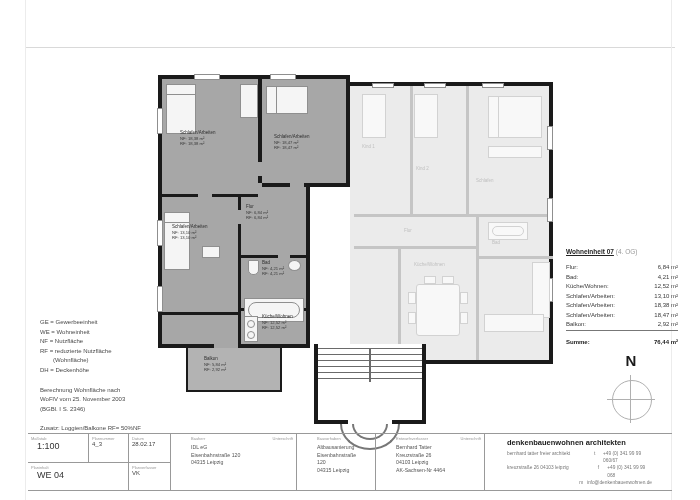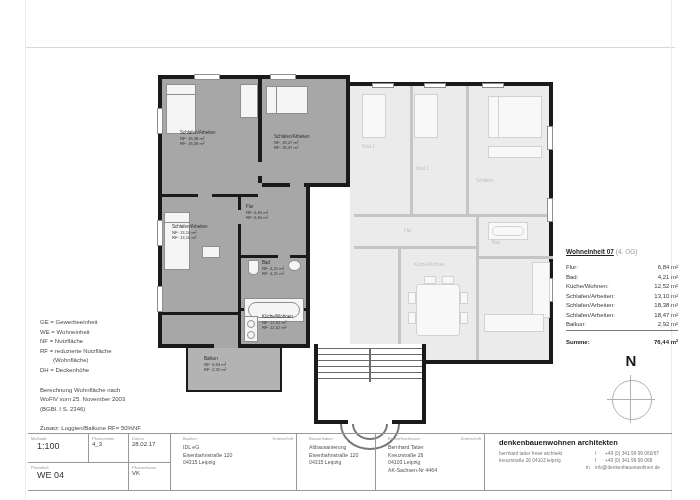--- a/index.html
+++ b/index.html
@@ -53,21 +53,21 @@
 
   
   .north{position:absolute;left:600px;top:352px;width:62px;height:74px;}
   .north .n{position:absolute;left:0;right:0;top:0;text-align:center;font-size:15px;font-weight:bold;color:#1a1a1a;}
   .north .circle{position:absolute;left:12px;top:28px;width:38px;height:38px;border:1px solid #b0b0b0;border-radius:50%;}
   .north .cv{position:absolute;left:30px;top:23px;width:1px;height:48px;background:#b0b0b0;}
   .north .ch{position:absolute;left:7px;top:47px;width:48px;height:1px;background:#b0b0b0;}
 
   
   .tblock{position:absolute;left:28px;top:433px;width:644px;height:56px;border-top:1px solid #999;border-bottom:1px solid #999;font-size:6px;color:#444;}
-  .cell{position:absolute;top:0;bottom:0;border-left:1px solid #999;box-sizing:border-box;padding:2px 12px;}
+  .cell{position:absolute;top:0;bottom:0;border-left:1px solid #999;box-sizing:border-box;padding:2px 20px;}
   .cell.first{border-left:none;}
   .lab{font-size:4px;color:#999;display:block;}
   .sig{position:absolute;right:3px;top:2px;font-size:4px;color:#999;}
   .big{font-size:9px;color:#333;margin-top:4px;margin-left:6px;}
   .half{position:absolute;left:0;right:0;height:28px;box-sizing:border-box;padding:2px 3px;}
   .half.bot{top:28px;border-top:1px solid #999;}
   .subcol{position:absolute;top:0;height:28px;box-sizing:border-box;border-left:1px solid #999;padding:2px 3px;}
   .addr{line-height:1.45;margin-top:3px;font-size:5.2px;color:#555;}
   .firm-name{font-weight:bold;font-size:7.5px;color:#1a1a1a;margin:2px 0 3px 2px;}
   .firm-row{display:flex;font-size:4.8px;color:#777;line-height:1.5;margin-left:2px;}

